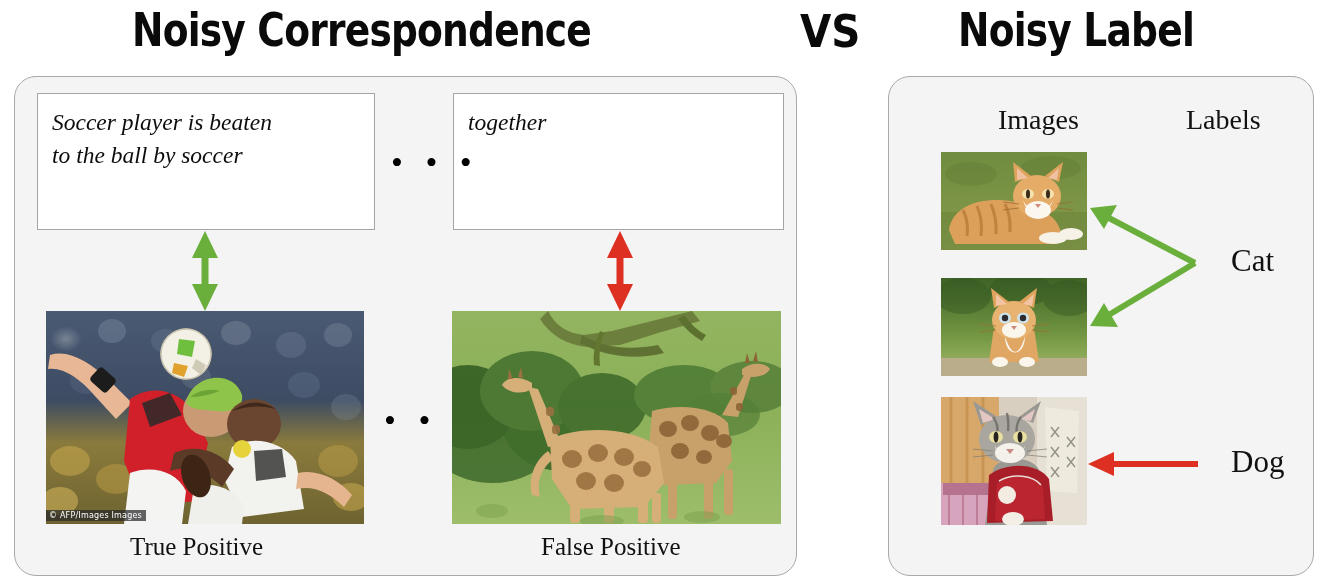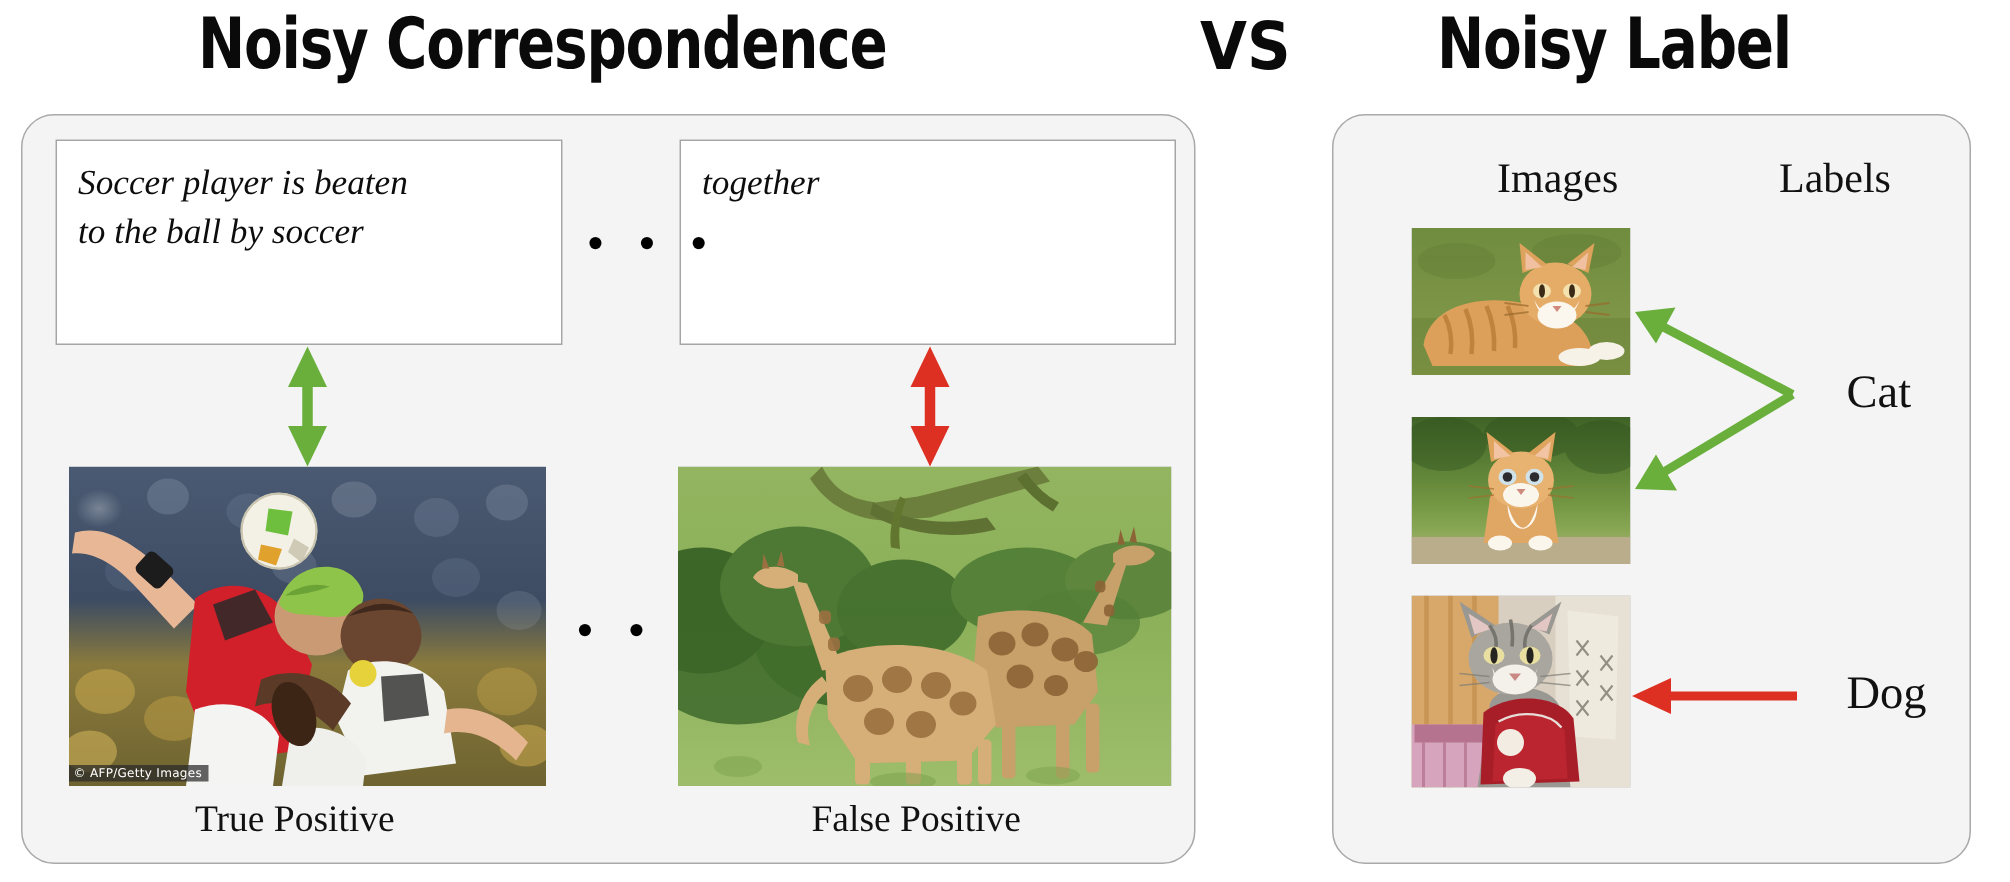--- a/index.html
+++ b/index.html
@@ -236,21 +236,21 @@
     <path d="M208 140 L236 138 L240 166 L210 170 Z" fill="#2b2b2b" opacity="0.8"></path>
     <circle cx="196" cy="138" r="9" fill="#e6d23a"></circle>
 
     <path d="M128 142 C150 132 174 140 188 158 L176 176 C160 160 142 154 124 160 Z" fill="#5b3b28"></path>
     <path d="M252 162 C272 158 292 168 306 184 L298 196 C284 182 268 174 250 178 Z" fill="#e4b58f"></path>
 
     <path d="M84 162 C106 154 130 160 140 180 L136 213 L78 213 Z" fill="#f4f4f2"></path>
     <path d="M148 176 C168 170 190 178 198 196 L196 213 L142 213 Z" fill="#efefec"></path>
     <ellipse cx="150" cy="165" rx="14" ry="22" fill="#3d2516" transform="rotate(-18 150 165)"></ellipse>
   </svg>
-  <div class="watermark">© AFP/Getty Images</div>
+  <div class="watermark">© AFP/Images Images</div>
 </div>
 
 <div class="photo" id="photo-giraffe">
   <svg viewBox="0 0 329 213" preserveAspectRatio="none">
     <defs>
       <linearGradient id="grassBg" x1="0" y1="0" x2="0" y2="1">
         <stop offset="0%" stop-color="#93b460"></stop>
         <stop offset="45%" stop-color="#8bb059"></stop>
         <stop offset="100%" stop-color="#9dbd6b"></stop>
       </linearGradient>

